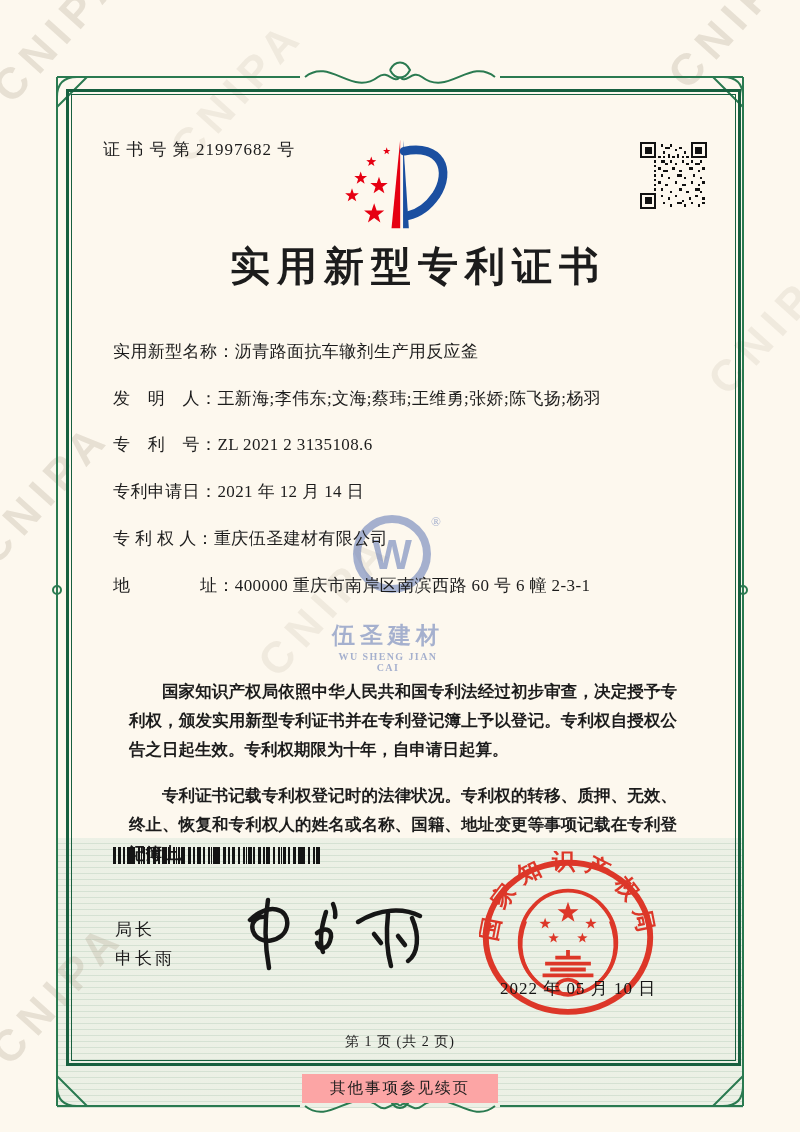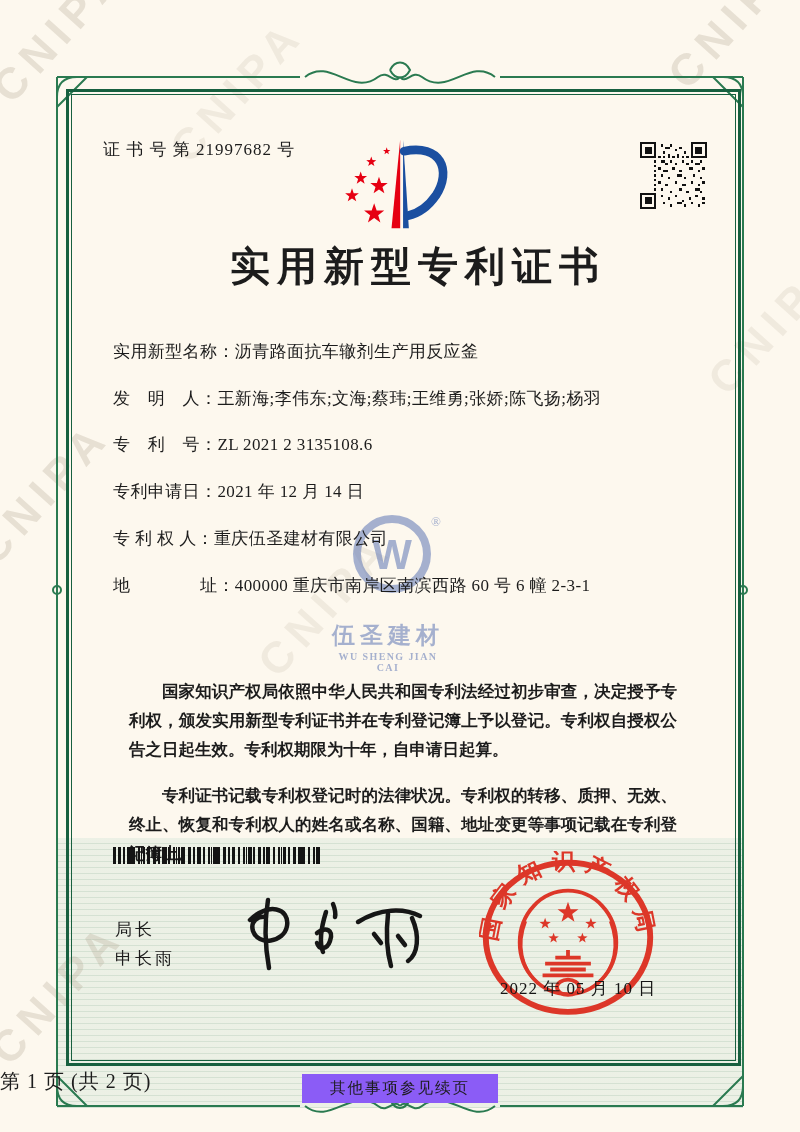--- a/index.html
+++ b/index.html
@@ -49,22 +49,22 @@
       repeating-linear-gradient(90deg,#141414 0 1px,rgba(0,0,0,0) 1px 7px),
       repeating-linear-gradient(90deg,#141414 0 3px,rgba(0,0,0,0) 3px 17px);}
 
   .sig-title{position:absolute;left:115px;top:918px;font-size:17px;letter-spacing:3px;z-index:3;}
   .sig-name{position:absolute;left:115px;top:947px;font-size:17px;letter-spacing:3px;z-index:3;}
   .autograph{position:absolute;left:238px;top:888px;z-index:3;}
 
   .seal{position:absolute;left:479px;top:851px;z-index:4;opacity:.93;}
   .seal-date{position:absolute;left:500px;top:977px;font-size:17px;letter-spacing:1px;color:#141414;z-index:5;}
 
-  .pageinfo{position:absolute;left:0;top:1068px;width:100%;font-size:20px;z-index:3;letter-spacing:1px;}
-  .contnote{position:absolute;left:50%;top:1074px;transform:translateX(-50%);background:#8b5cf6;
+  .pageinfo{position:absolute;left:0;top:1033px;width:100%;text-align:center;font-size:14px;z-index:3;letter-spacing:1px;}
+  .contnote{position:absolute;left:50%;top:1074px;transform:translateX(-50%);background:#fca5a5;
             padding:4px 28px;font-size:15.5px;letter-spacing:2px;z-index:3;white-space:nowrap;}
 </style>
 </head>
 <body>
 
 <div class="page">
 
   <div class="waveband"></div>
   <div class="wm" style="left:-28px;top:6px">CNIPA</div>
   <div class="wm light" style="left:150px;top:66px">CNIPA</div>

